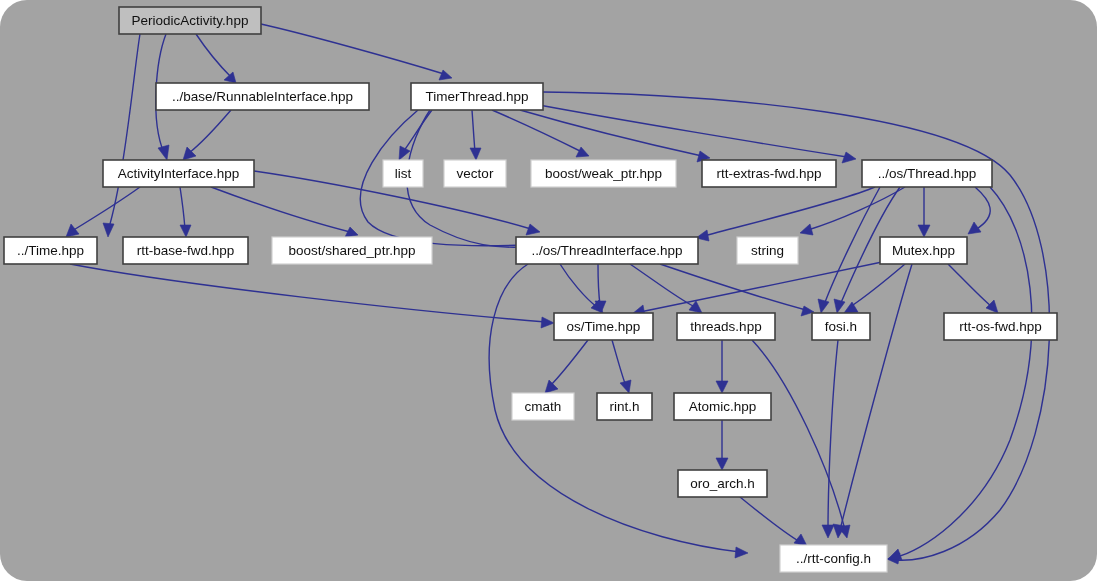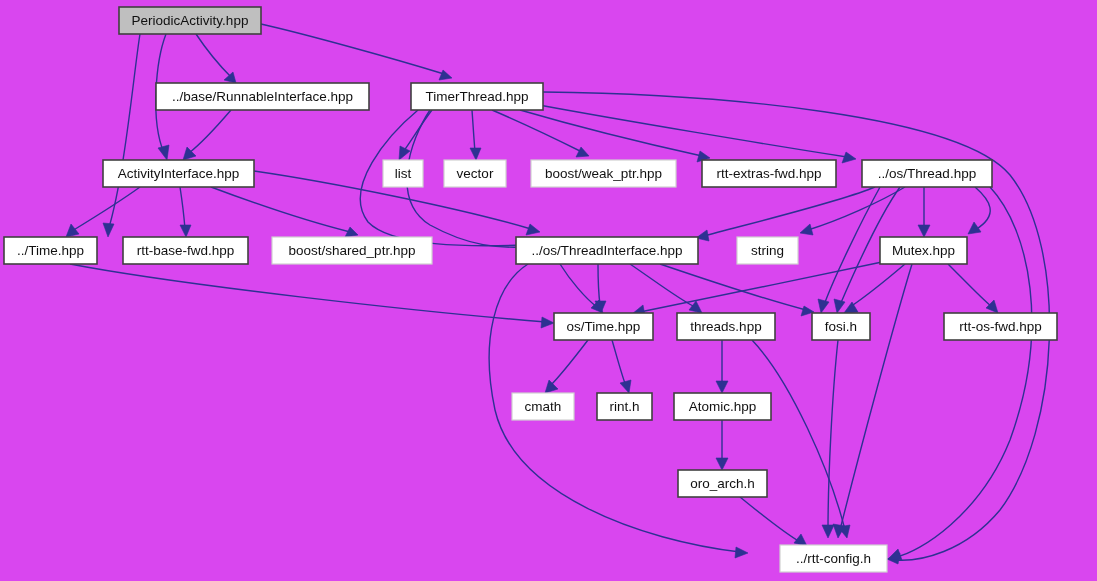--- a/index.html
+++ b/index.html
@@ -7,22 +7,23 @@
     padding: 0;
     background: #ffffff;
   }
   body {
     font-family: "Liberation Sans", sans-serif;
   }
   #graph-root {
     position: relative;
     width: 1097px;
     height: 581px;
-    background: #d946ef;
+    background: #a3a3a3;
     overflow: hidden;
+    border-radius: 27px;
   }
   #graph-svg {
     position: absolute;
     left: 0;
     top: 0;
     width: 1097px;
     height: 581px;
   }
   .edge-path {
     fill: none;

